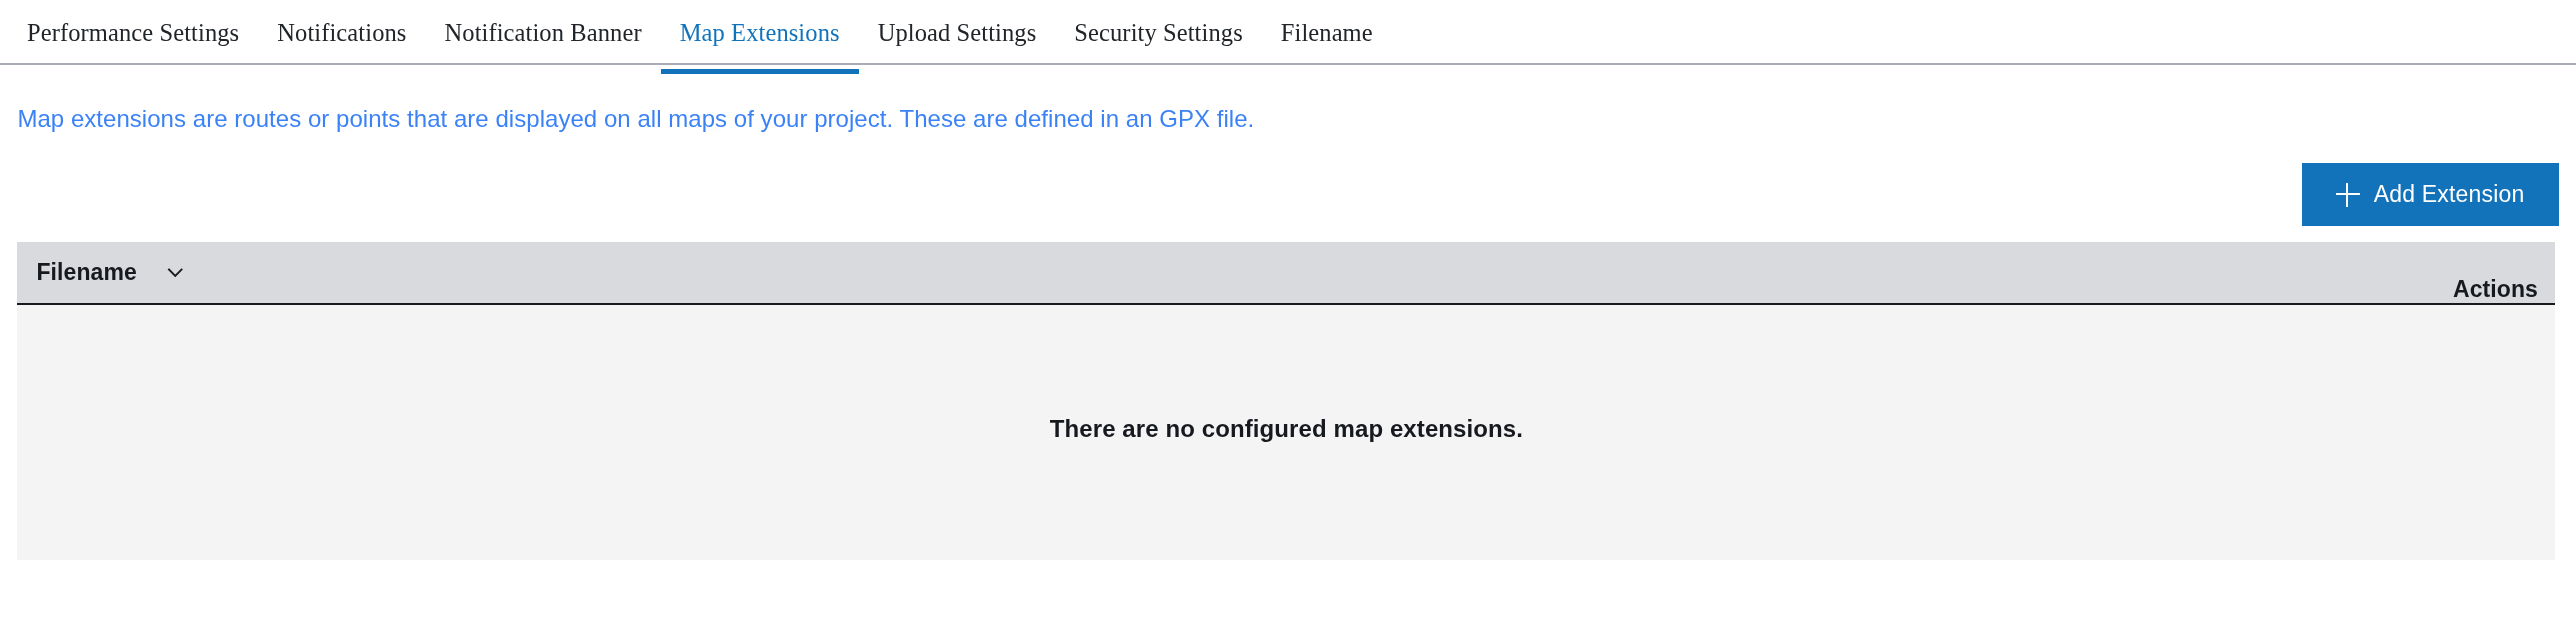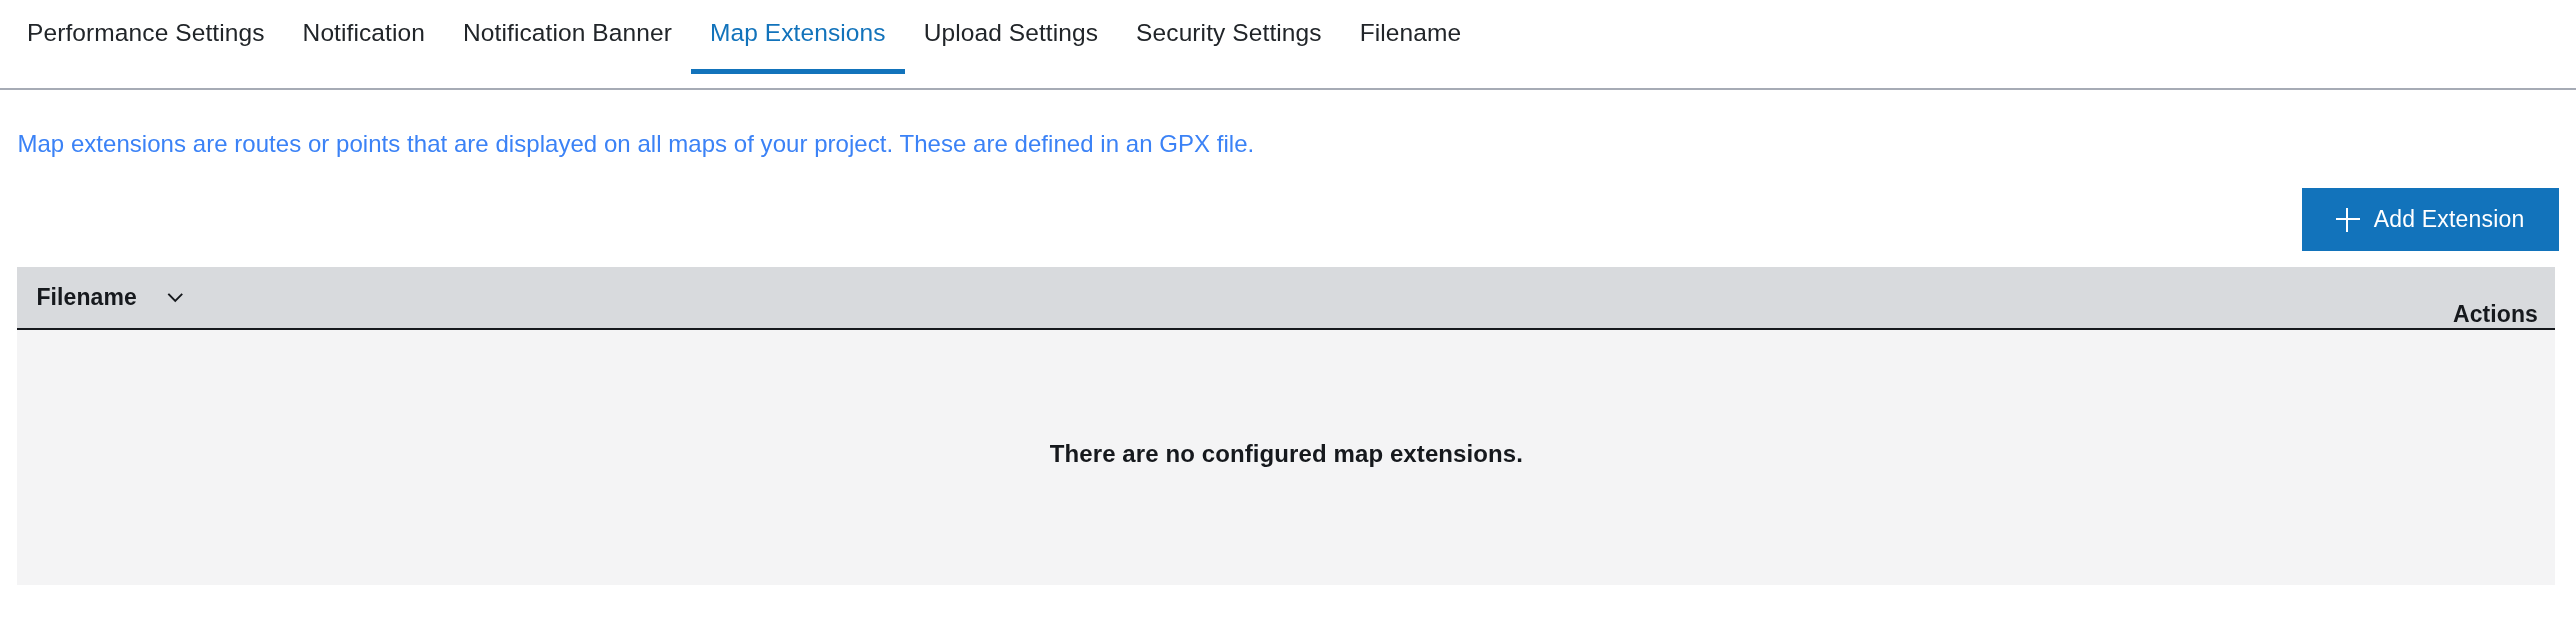--- a/index.html
+++ b/index.html
@@ -11,27 +11,28 @@
     height: 639px;
     background: #ffffff;
     font-family: "Liberation Sans", sans-serif;
     color: #212529;
     overflow: hidden;
   }
 
   
   .tabbar {
     position: relative;
-    height: 90px;
+    height: 65px;
     box-sizing: border-box;
     border-bottom: 2.4px solid #a6abb5;
     background: #ffffff;
     display: flex;
     align-items: flex-start;
     padding-left: 8px;
+    font-family: Liberation Serif, serif;
   }
   .tab {
     position: relative;
     height: 72px;
     box-sizing: border-box;
     padding: 17.4px 19px 0 19px;
     font-size: 24.5px;
     line-height: 32px;
     color: #212529;
     white-space: nowrap;
@@ -161,21 +162,21 @@
   }
 </style>
 </head>
 <body>
 
 <div class="tabbar">
   <div class="tab">
     <span>Performance Settings</span>
   </div>
   <div class="tab">
-    <span>Notification</span>
+    <span>Notifications</span>
   </div>
   <div class="tab">
     <span>Notification Banner</span>
   </div>
   <div class="tab active">
     <span>Map Extensions</span>
   </div>
   <div class="tab">
     <span>Upload Settings</span>
   </div>

